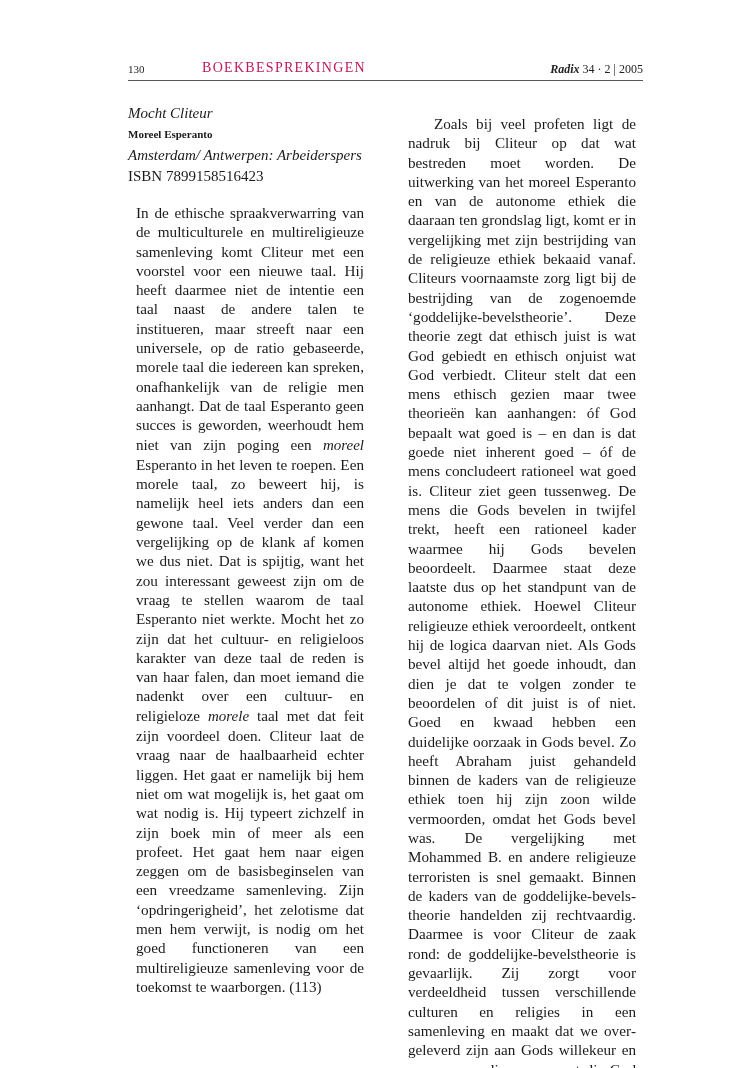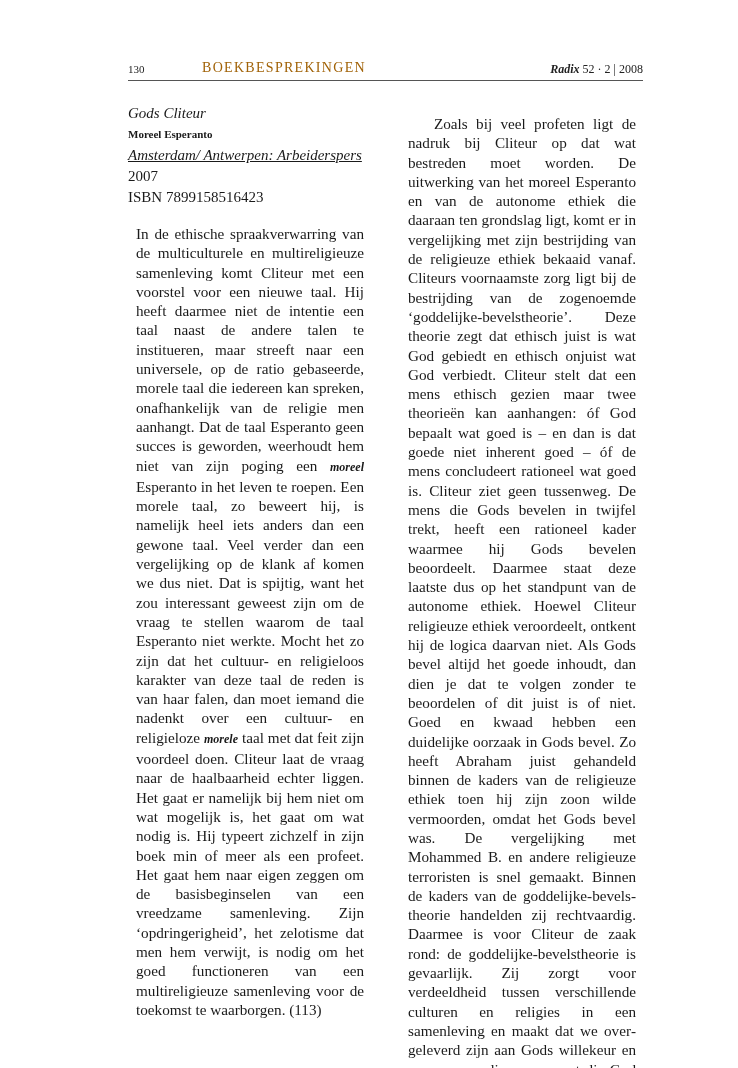--- a/index.html
+++ b/index.html
@@ -1,52 +1,51 @@
 <!DOCTYPE html>
 <html><head>
   <meta charset="utf-8">
   <style>
     html, body { margin: 0; padding: 0; background: #ffffff; }
     body { width: 738px; height: 1068px; position: relative; overflow: hidden; color: #1a1a1a; font-family: "DejaVu Serif", serif; }
     .page { position: absolute; left: 0; top: 0; width: 738px; height: 1061px; }
     .header { position: absolute; left: 128px; top: 60px; width: 515px; height: 20px; border-bottom: 1px solid #555; }
     .pagenum { position: absolute; left: 0; top: 3px; font-size: 11px; font-family: "Liberation Serif", serif; color: #222; }
-    .section { position: absolute; left: 74px; top: 0px; font-size: 14px; letter-spacing: 1.3px; font-family: "Liberation Serif", serif; color: #a16207; }
+    .section { position: absolute; left: 74px; top: 0px; font-size: 14px; letter-spacing: 1.3px; font-family: "Liberation Serif", serif; color: #be185d; }
     .journal { position: absolute; right: 0; top: 2px; font-size: 12px; font-family: "Liberation Serif", serif; color: #222; }
     .journal .jname { font-style: italic; font-weight: bold; }
     .col { position: absolute; top: 103px; font-family: "Liberation Serif", serif; font-size: 15.2px; line-height: 19.3px; text-align: justify; }
     .col.left { left: 128px; width: 244px; }
     .col.right { left: 400px; width: 244px; top: 106px; }
     .meta div { line-height: 21px; font-size: 15px; }
     .meta .author { font-style: italic; }
     .meta .title { font-weight: bold; font-size: 11px; }
-    .meta .publisher { font-style: italic; text-decoration: underline; }
+    .meta .publisher { font-style: italic; }
     .meta .pages { font-style: italic; }
     .meta { margin-bottom: 16px; }
     .para { margin: 8px; hyphens: manual; }
     .para.indent { text-indent: 26px; }
-    .sc { font-style: italic; font-size: 12px; font-weight: bold; }
+    .sc { font-style: italic; font-size: 15px; }
   </style>
 </head>
 <body>
 
 <div class="page">
 
   <div class="header">
     <span class="pagenum">130</span>
     <span class="section">BOEKBESPREKINGEN</span>
-    <span class="journal"><span class="jname">Radix</span> <span>52 · 2 | 2008</span></span>
+    <span class="journal"><span class="jname">Radix</span> <span>34 · 2 | 2005</span></span>
   </div>
 
   <div class="col left">
     <div class="meta">
-      <div class="author">Gods Cliteur</div>
+      <div class="author">Mocht Cliteur</div>
       <div class="title">Moreel Esperanto</div>
       <div class="publisher">Amsterdam/ Antwerpen: Arbeiderspers</div>
-      <div class="year">2007</div>
       <div class="isbn">ISBN 7899158516423</div>
     </div>
     <p class="para"><span>In de ethische spraakverwarring van de multiculturele en multireligieuze samenleving komt Cliteur met een voorstel voor een nieuwe taal. Hij heeft daarmee niet de intentie een taal naast de andere talen te institueren, maar streeft naar een universele, op de ratio gebaseerde, morele taal die iedereen kan spreken, onafhankelijk van de reli­gie men aanhangt. Dat de taal Esper­anto geen succes is geworden, weer­houdt hem niet van zijn poging een </span><span class="sc">moreel</span><span> Esperanto in het leven te roepen. Een morele taal, zo beweert hij, is namelijk heel iets anders dan een gewone taal. Veel verder dan een verge­lijking op de klank af komen we dus niet. Dat is spijtig, want het zou inte­ressant geweest zijn om de vraag te stellen waarom de taal Esperanto niet werkte. Mocht het zo zijn dat het cul­tuur- en religieloos karakter van deze taal de reden is van haar falen, dan moet iemand die nadenkt over een cul­tuur- en religieloze </span><span class="sc">morele</span><span> taal met dat feit zijn voordeel doen. Cliteur laat de vraag naar de haalbaarheid echter lig­gen. Het gaat er namelijk bij hem niet om wat mogelijk is, het gaat om wat nodig is. Hij typeert zichzelf in zijn boek min of meer als een profeet. Het gaat hem naar eigen zeggen om de basisbeginselen van een vreedzame samenleving. Zijn ‘opdringerigheid’, het zelotisme dat men hem verwijt, is nodig om het goed functioneren van een multireligieuze samenleving voor de toekomst te waarborgen. (113)</span></p>
   </div>
 
   <div class="col right">
     <p class="para indent">Zoals bij veel profeten ligt de nadruk bij Cliteur op dat wat bestreden moet worden. De uitwerking van het moreel Esperanto en van de autonome ethiek die daaraan ten grondslag ligt, komt er in vergelijking met zijn bestrij­ding van de religieuze ethiek bekaaid vanaf. Cliteurs voornaamste zorg ligt bij de bestrijding van de zogenoemde ‘goddelijke-bevelstheorie’. Deze theo­rie zegt dat ethisch juist is wat God gebiedt en ethisch onjuist wat God ver­biedt. Cliteur stelt dat een mens ethisch gezien maar twee theorieën kan aanhangen: óf God bepaalt wat goed is – en dan is dat goede niet inhe­rent goed – óf de mens concludeert rationeel wat goed is. Cliteur ziet geen tussenweg. De mens die Gods bevelen in twijfel trekt, heeft een rationeel kader waarmee hij Gods bevelen beoordeelt. Daarmee staat deze laatste dus op het standpunt van de autonome ethiek. Hoewel Cliteur religieuze ethiek veroordeelt, ontkent hij de logi­ca daarvan niet. Als Gods bevel altijd het goede inhoudt, dan dien je dat te volgen zonder te beoordelen of dit juist is of niet. Goed en kwaad hebben een duidelijke oorzaak in Gods bevel. Zo heeft Abraham juist gehandeld binnen de kaders van de religieuze ethiek toen hij zijn zoon wilde vermoorden, omdat het Gods bevel was. De vergelijking met Mohammed B. en andere religieu­ze terroristen is snel gemaakt. Binnen de kaders van de goddelijke-bevels­theorie handelden zij rechtvaardig. Daarmee is voor Cliteur de zaak rond: de goddelijke-bevelstheorie is gevaar­lijk. Zij zorgt voor verdeeldheid tussen verschillende culturen en religies in een samenleving en maakt dat we over­geleverd zijn aan Gods willekeur en aan mensen die menen met die God contact te hebben. De goddelijke-bevelstheorie is volgens Cliteur princi-</p>
   </div>
 
 </div>

